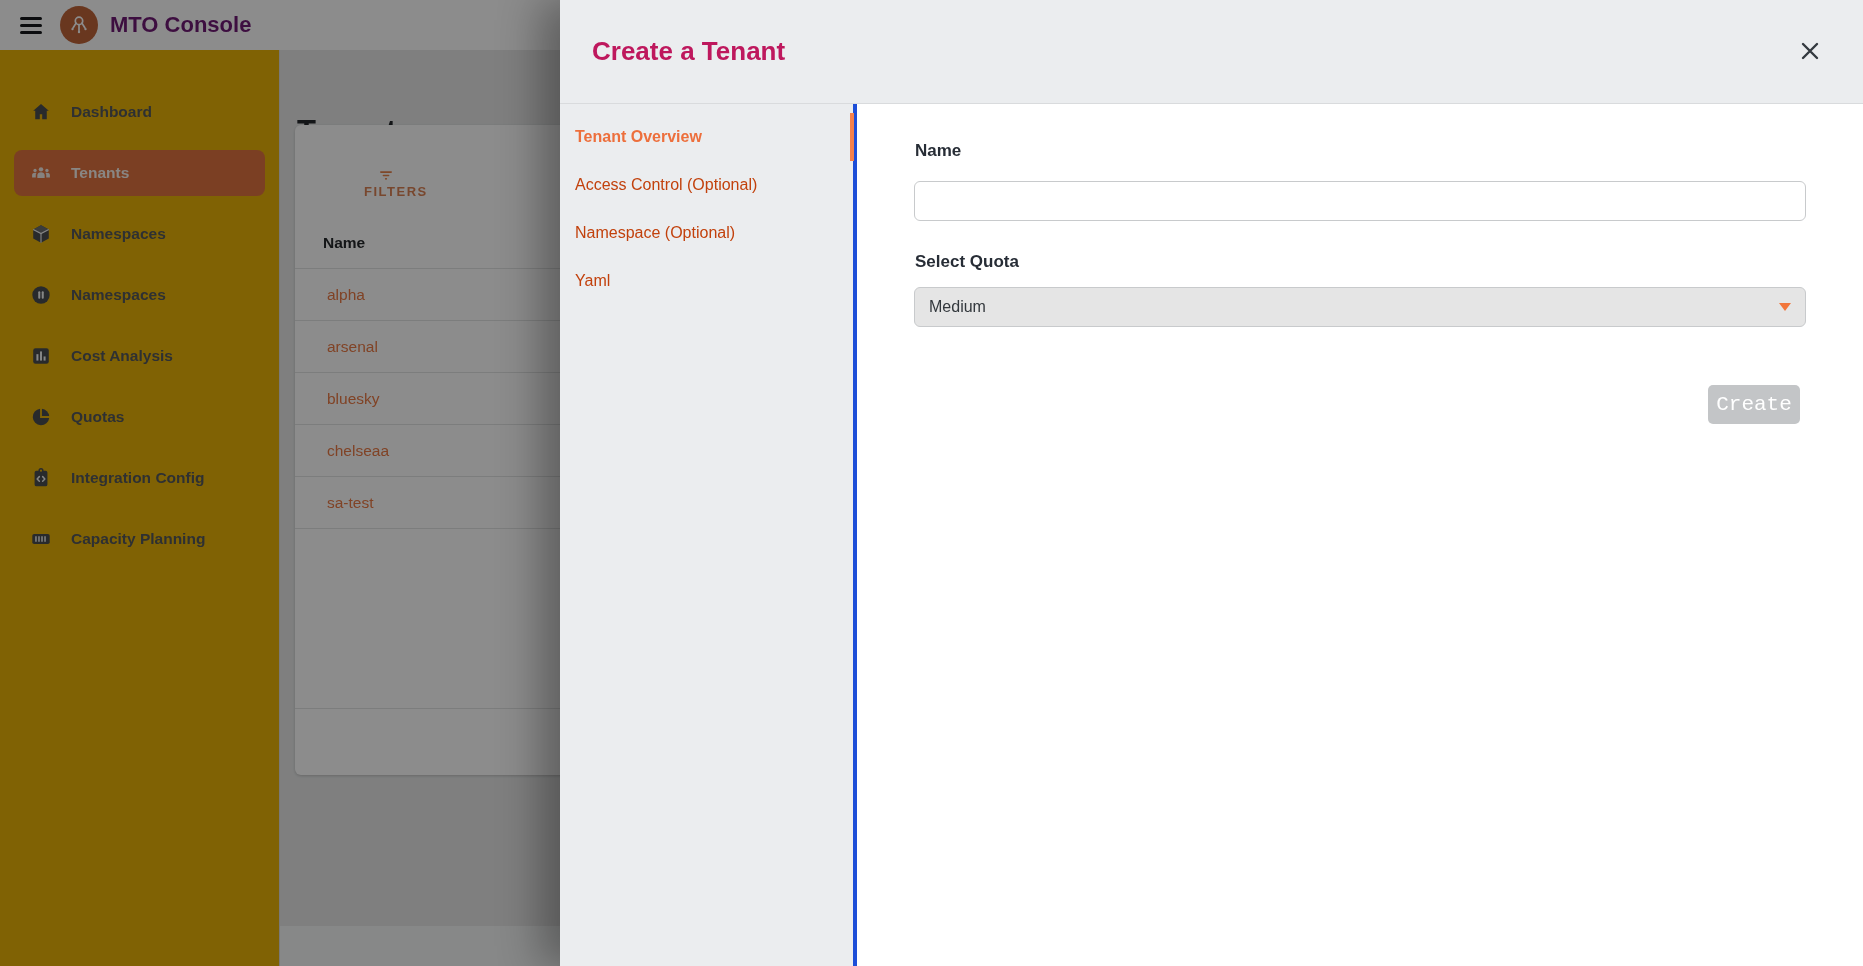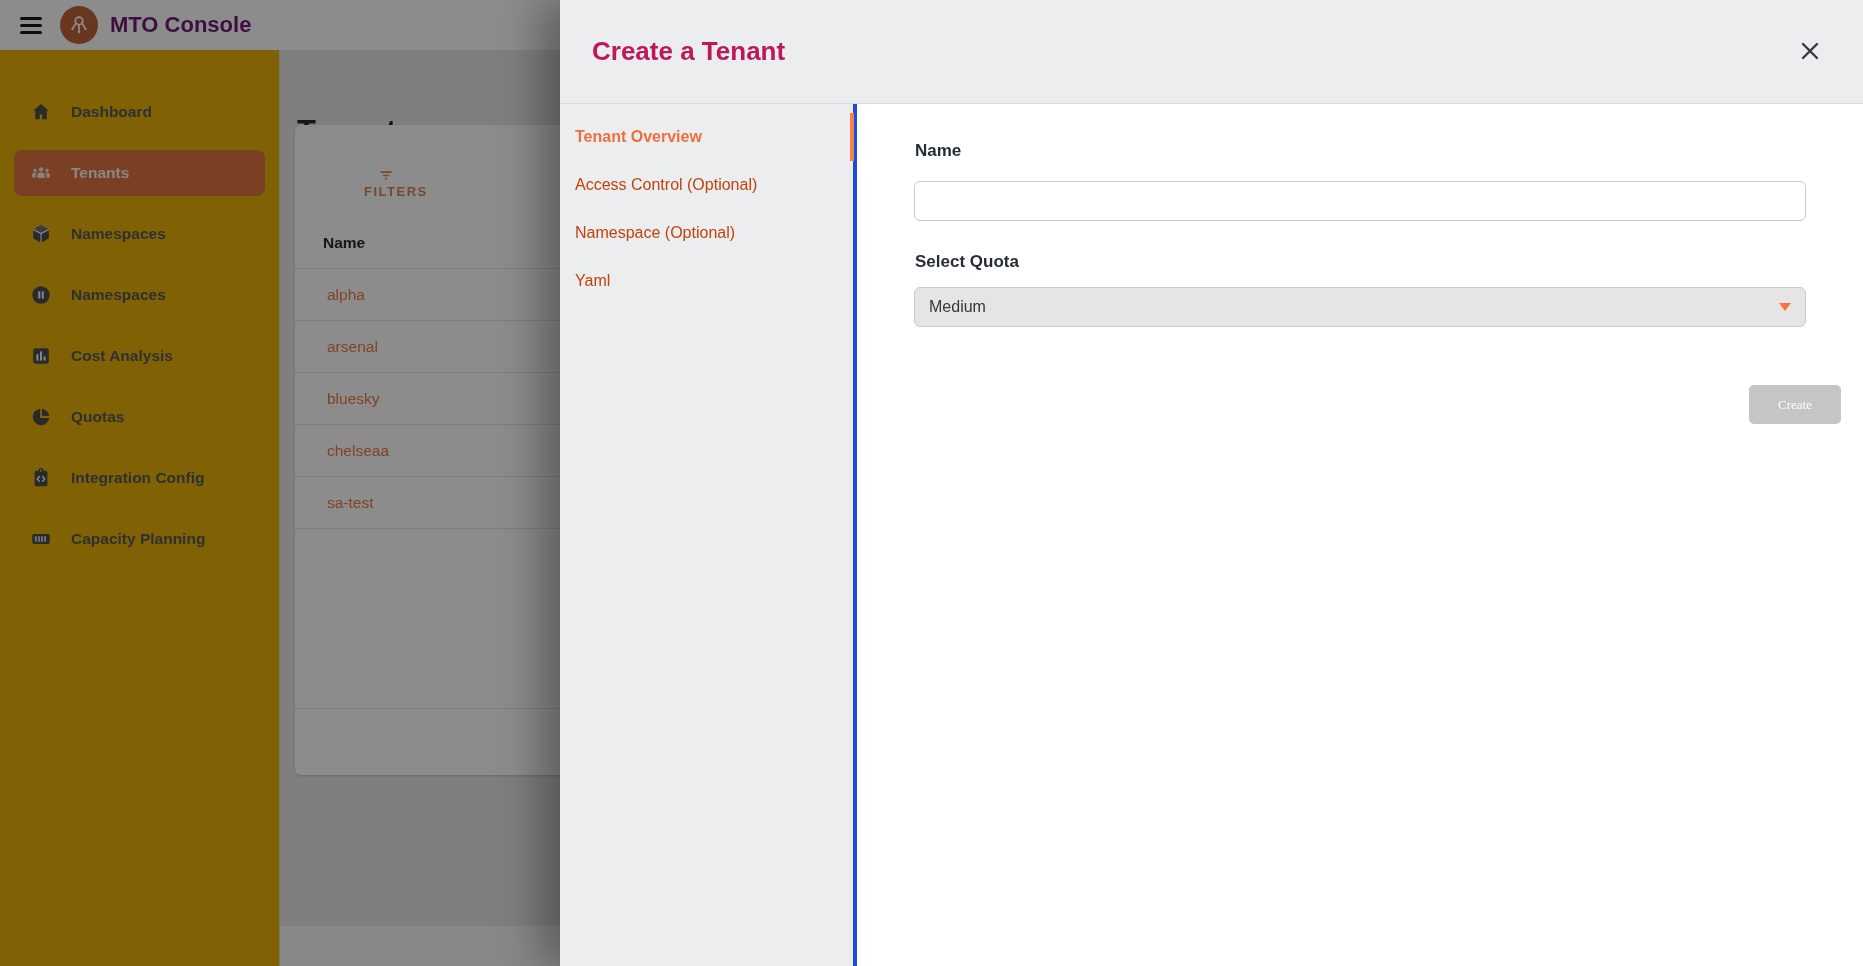--- a/index.html
+++ b/index.html
@@ -50,21 +50,21 @@
   .dnav-item.active { color:#ed6f3c; font-weight:700; }
   .dnav-item.active::after { content:""; position:absolute; right:-1px; top:0; bottom:0; width:4px; background:#f5814d; }
   .drawer-form { flex:1; position:relative; background:#ffffff; }
   .form-label { position:absolute; left:58px; font-size:17px; font-weight:700; color:#272d36; }
   .lbl-name { top:37px; }
   .lbl-quota { top:148px; }
   .text-input { position:absolute; left:57px; top:77px; width:892px; height:40px; background:#fff; border:1px solid #c8cacc; border-radius:6px; padding:0 14px; font-size:15px; font-family:"Liberation Sans", sans-serif; color:#33383d; outline:none; }
   .select-box { position:absolute; left:57px; top:183px; width:892px; height:40px; background:#e5e5e5; border:1px solid #c8cacc; border-radius:6px; display:flex; align-items:center; padding:0 14px; cursor:pointer; }
   .select-value { font-size:16px; color:#33383d; }
   .select-caret { margin-left:auto; width:0; height:0; border-left:6px solid transparent; border-right:6px solid transparent; border-top:8px solid #f2763b; }
-  .create-btn { position:absolute; left:892px; top:281px; width:92px; height:39px; background:#c3c5c7; border:none; border-radius:5px; color:#ffffff; font-size:13px; font-family:Liberation Serif, serif; cursor:default; }
+  .create-btn { position:absolute; left:851px; top:281px; width:92px; height:39px; background:#c3c5c7; border:none; border-radius:5px; color:#ffffff; font-size:21px; font-family:Liberation Mono, monospace; cursor:default; }
 </style>
 </head>
 <body>
 
 <div class="stage">
 
   <header class="topbar">
     <div class="hamburger">
         <span></span>
         <span></span>

